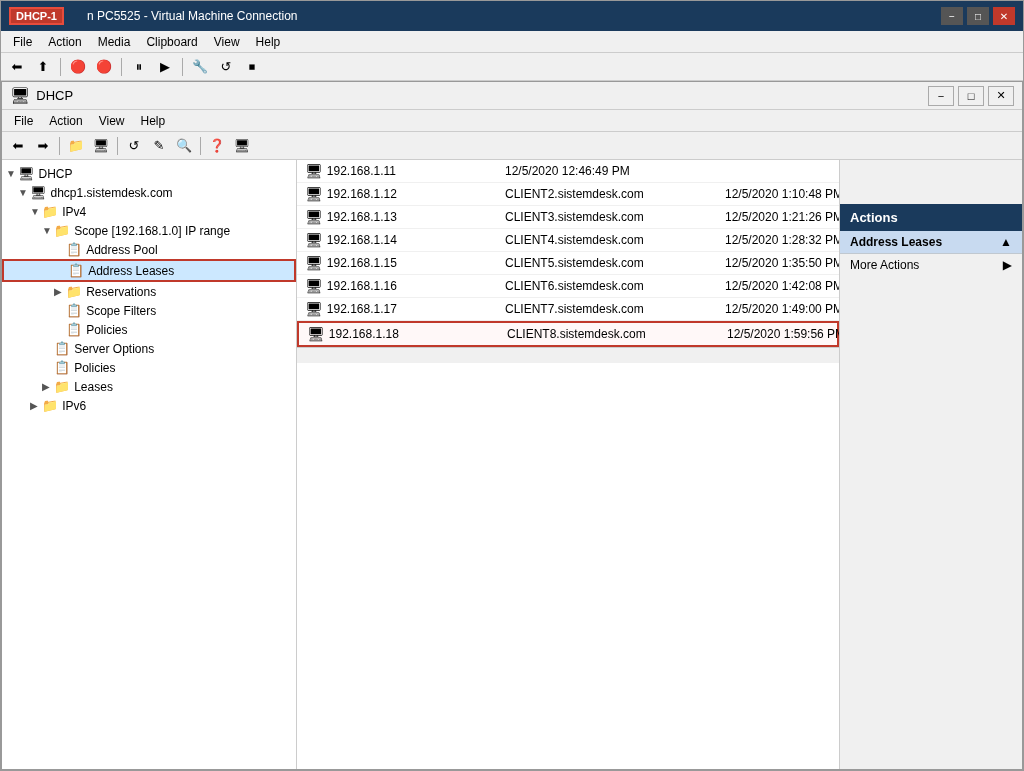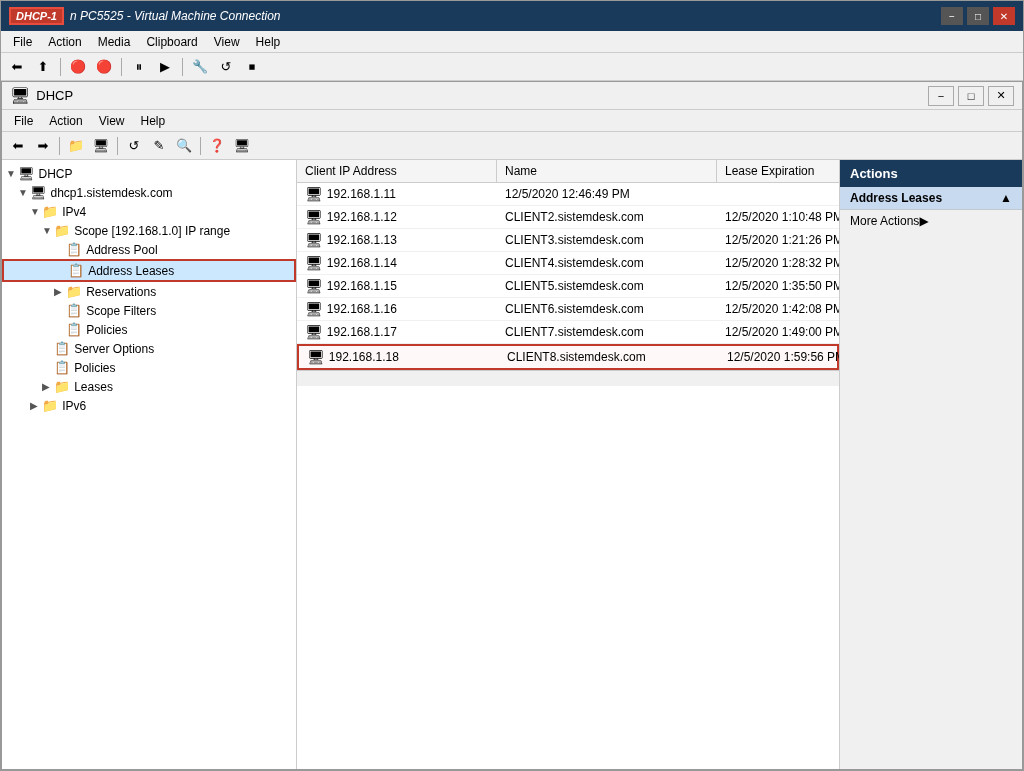--- a/index.html
+++ b/index.html
@@ -2,21 +2,21 @@
 <html><head>
   <meta charset="utf-8">
   <style>
     * { margin: 0; padding: 0; box-sizing: border-box; }
     body { font-family: 'Segoe UI', Tahoma, sans-serif; font-size: 12px; background: #f0f0f0; width: 1024px; height: 771px; overflow: hidden; }
 
     
     .vm-window { width: 1024px; height: 771px; display: flex; flex-direction: column; background: #f0f0f0; border: 1px solid #999; }
 
     .vm-titlebar { background: #1a3a5c; color: white; height: 30px; display: flex; align-items: center; padding: 0 8px; font-size: 12px; }
-    .vm-titlebar .title-text { flex: 1; display: flex; align-items: center; gap: 6px; font-style: italic; }
+    .vm-titlebar .title-text { flex: 1; display: flex; align-items: center; gap: 23px; }
     .vm-titlebar .dhcp-badge { background: #c0392b; border: 2px solid #e74c3c; color: white; padding: 1px 5px; font-size: 11px; font-weight: bold; }
     .vm-titlebar .win-controls { display: flex; gap: 4px; }
     .vm-titlebar .win-btn { width: 22px; height: 18px; background: #555; border: none; color: white; font-size: 10px; cursor: pointer; display: flex; align-items: center; justify-content: center; }
     .vm-titlebar .win-btn.close { background: #c0392b; }
 
     .vm-menubar { background: #f0f0f0; height: 22px; display: flex; align-items: center; padding: 0 4px; border-bottom: 1px solid #ccc; }
     .vm-menubar span { padding: 2px 8px; font-size: 12px; cursor: pointer; }
 
     .vm-toolbar { background: #f0f0f0; height: 28px; display: flex; align-items: center; padding: 0 4px; gap: 2px; border-bottom: 1px solid #ccc; }
     .vm-toolbar .tb-btn { width: 24px; height: 22px; border: 1px solid transparent; cursor: pointer; display: flex; align-items: center; justify-content: center; font-size: 13px; background: transparent; }
@@ -65,24 +65,24 @@
     .list-row.highlighted { border: 2px solid #c0392b; background: #fff5f5; }
     .list-cell { padding: 3px 8px; font-size: 12px; display: flex; align-items: center; gap: 4px; overflow: hidden; text-overflow: ellipsis; white-space: nowrap; }
     .client-icon { font-size: 14px; }
 
     
     .list-scrollbar { height: 16px; background: #f0f0f0; border-top: 1px solid #ccc; display: flex; align-items: center; }
 
     
     .actions-panel { width: 183px; border-left: 1px solid #ccc; background: #f0f0f0; }
 
-    .actions-header { background: #1a3a5c; color: white; padding: 6px 10px; font-size: 13px; font-weight: bold; }
+    .actions-header { background: #1a3a5c; color: white; padding: 6px 10px; font-size: 13px; font-weight: bold; margin-top: 44px; }
     .actions-item { padding: 4px 10px; font-size: 12px; cursor: pointer; background: #dce6f0; border-bottom: 1px solid #c0c8d0; display: flex; align-items: center; justify-content: space-between; }
     .actions-item.active { background: #c8daf0; font-weight: bold; }
-    .actions-subitem { padding: 4px 10px; font-size: 12px; cursor: pointer; display: flex; align-items: center; }
+    .actions-subitem { padding: 4px 10px; font-size: 12px; cursor: pointer; display: flex; align-items: center; justify-content: space-between; }
   </style>
 </head>
 <body>
 
 <div class="vm-window">
 
   <div class="vm-titlebar">
     <div class="title-text">
       <span class="dhcp-badge">DHCP-1</span>
       <span>n PC5525 - Virtual Machine Connection</span>
@@ -218,26 +218,20 @@
             <span>Leases</span>
           </div>
           <div class="tree-item tree-indent-2">
             <span class="tree-expand">▶</span>
             <span class="tree-icon">📁</span>
             <span>IPv6</span>
           </div>
         </div>
 
       <div class="list-panel" id="list-panel">
-        <div class="list-header">
-          <div class="list-header-cell">Client IP Address</div>
-          <div class="list-header-cell">Name</div>
-          <div class="list-header-cell">Lease Expiration</div>
-
-        </div>
         <div id="list-rows">
             <div class="list-row">
     <div class="list-cell">
       <span class="client-icon">🖥</span>
       <span>192.168.1.11</span>
     </div>
     <div class="list-cell">12/5/2020 12:46:49 PM</div>
 
   </div>
             <div class="list-row">

